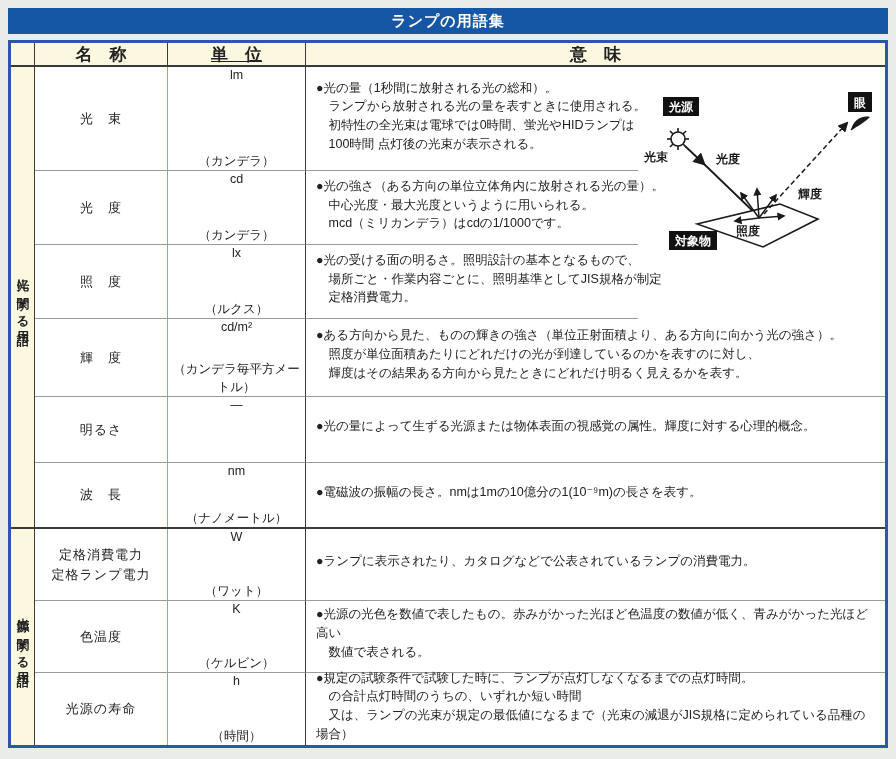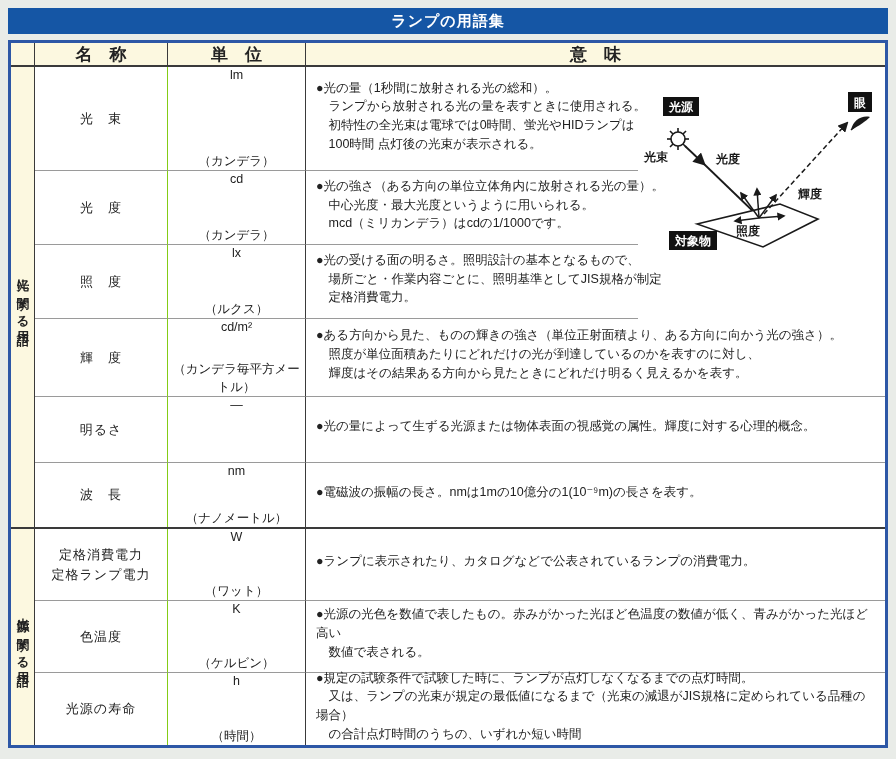--- a/index.html
+++ b/index.html
@@ -25,21 +25,21 @@
   }
 
   .header-row {
     display:flex; height:24px; background:#fcf8e0;
     border-bottom:2px solid #3a3a3a; box-sizing:border-box;
     font-weight:bold; font-size:17px;
   }
   .hcell { display:flex; align-items:center; justify-content:center; box-sizing:border-box; }
   .hcell.spacer  { width:24px;  border-right:1px solid #3a3a3a; }
   .hcell.h-name  { width:133px; border-right:1px solid #3a3a3a; }
-  .hcell.h-unit  { width:138px; border-right:1px solid #3a3a3a; }
+  .hcell.h-unit  { width:138px; border-right:1px solid #3a3a3a;text-decoration:underline; }
   .hcell.h-mean  { flex:1; }
 
   .tbody { display:flex; flex-direction:column; }
   .group { display:flex; }
   .group + .group { border-top:2px solid #3a3a3a; }
   .group-label {
     width:24px; background:#fcf8e0; border-right:1px solid #3a3a3a;
     display:flex; align-items:center; justify-content:center;
     writing-mode:vertical-rl; text-orientation:upright;
     font-size:12.5px; font-weight:bold; letter-spacing:2px; box-sizing:border-box;
@@ -206,22 +206,22 @@
           </div>
 
           <div class="row h72">
             <div class="cell name">光源の寿命</div>
             <div class="cell unit">
               <div>h</div>
               <div>（時間）</div>
             </div>
             <div class="cell meaning">
               <div class="mline">●規定の試験条件で試験した時に、ランプが点灯しなくなるまでの点灯時間。</div>
+              <div class="mline">　の合計点灯時間のうちの、いずれか短い時間</div>
               <div class="mline">　又は、ランプの光束が規定の最低値になるまで（光束の減退がJIS規格に定められている品種の場合）</div>
-              <div class="mline">　の合計点灯時間のうちの、いずれか短い時間</div>
             </div>
           </div>
 
         </div>
       </div>
 
     </div>
 
     <svg class="diagram-svg" viewBox="0 0 235 170">
       <defs>

